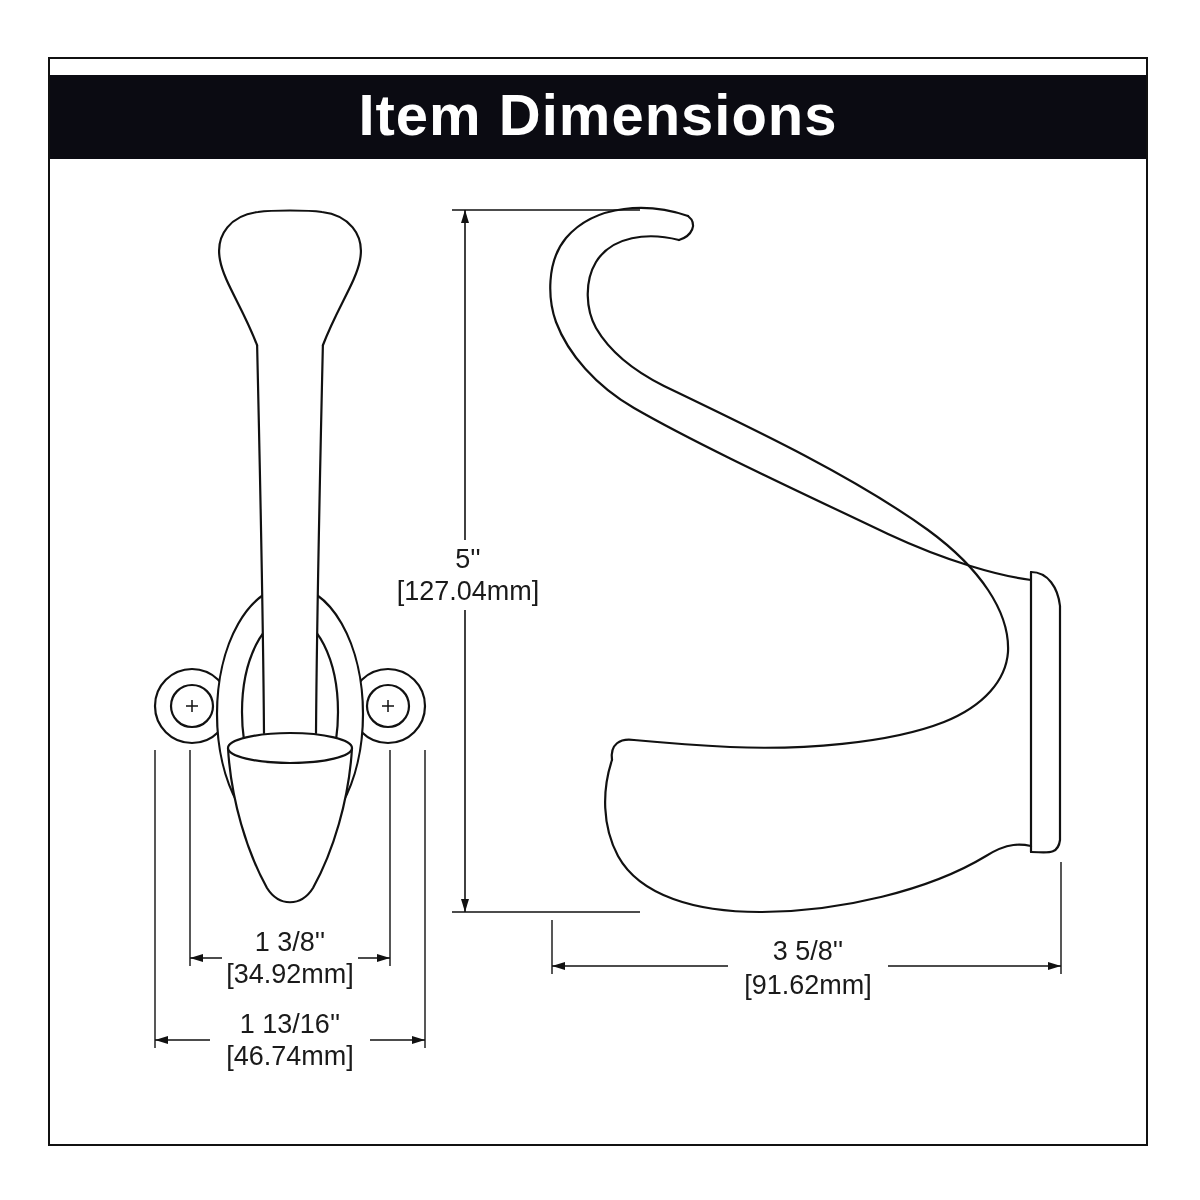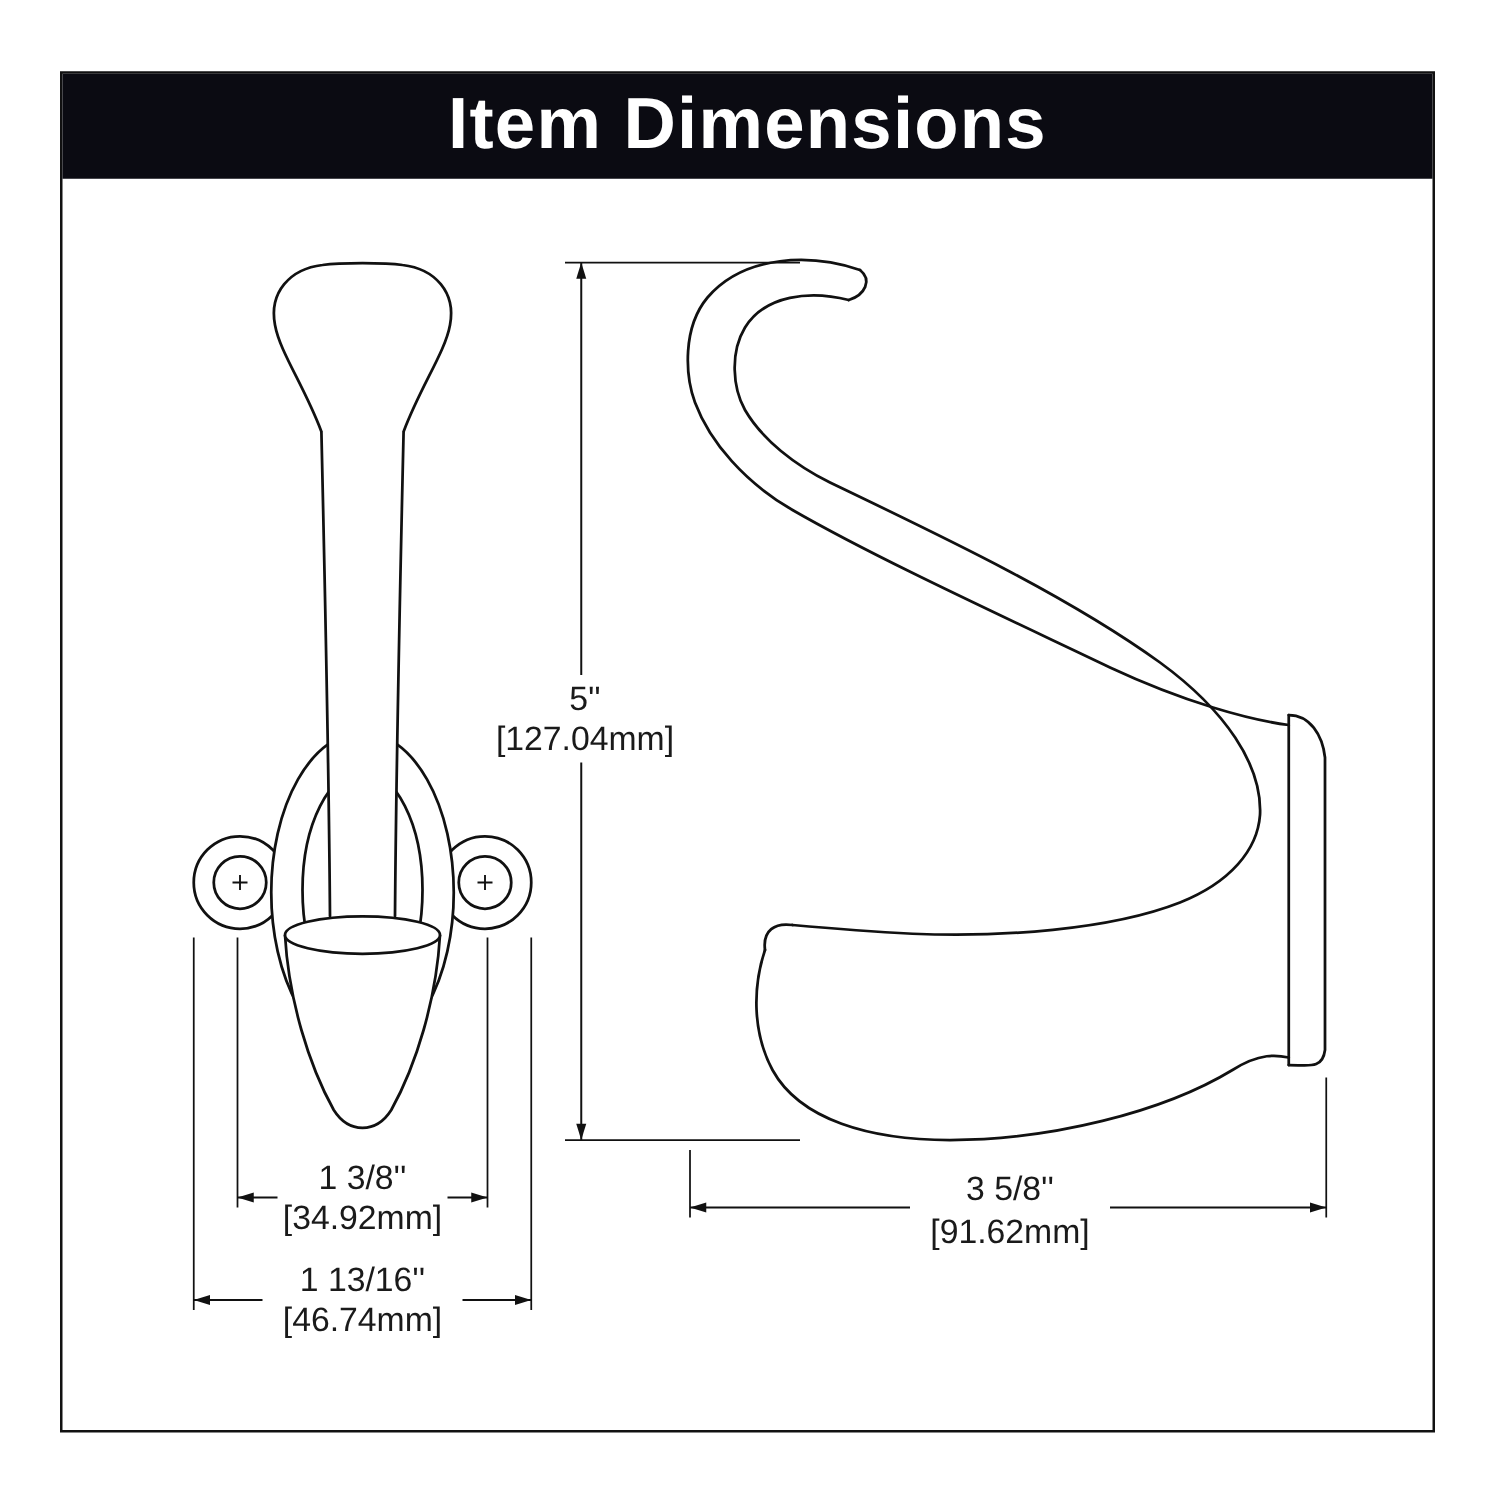--- a/index.html
+++ b/index.html
@@ -18,21 +18,21 @@
     top: 57px;
     width: 1100px;
     height: 1089px;
     border: 2px solid #111111;
     background: #ffffff;
     box-sizing: border-box;
   }
   .header-bar {
     position: absolute;
     left: 0;
-    top: 0;
+    top: 16px;
     width: 100%;
     height: 84px;
     background: #0b0b12;
     display: flex;
     align-items: center;
     justify-content: center;
   }
   .header-title {
     color: #ffffff;
     font-size: 58px;

